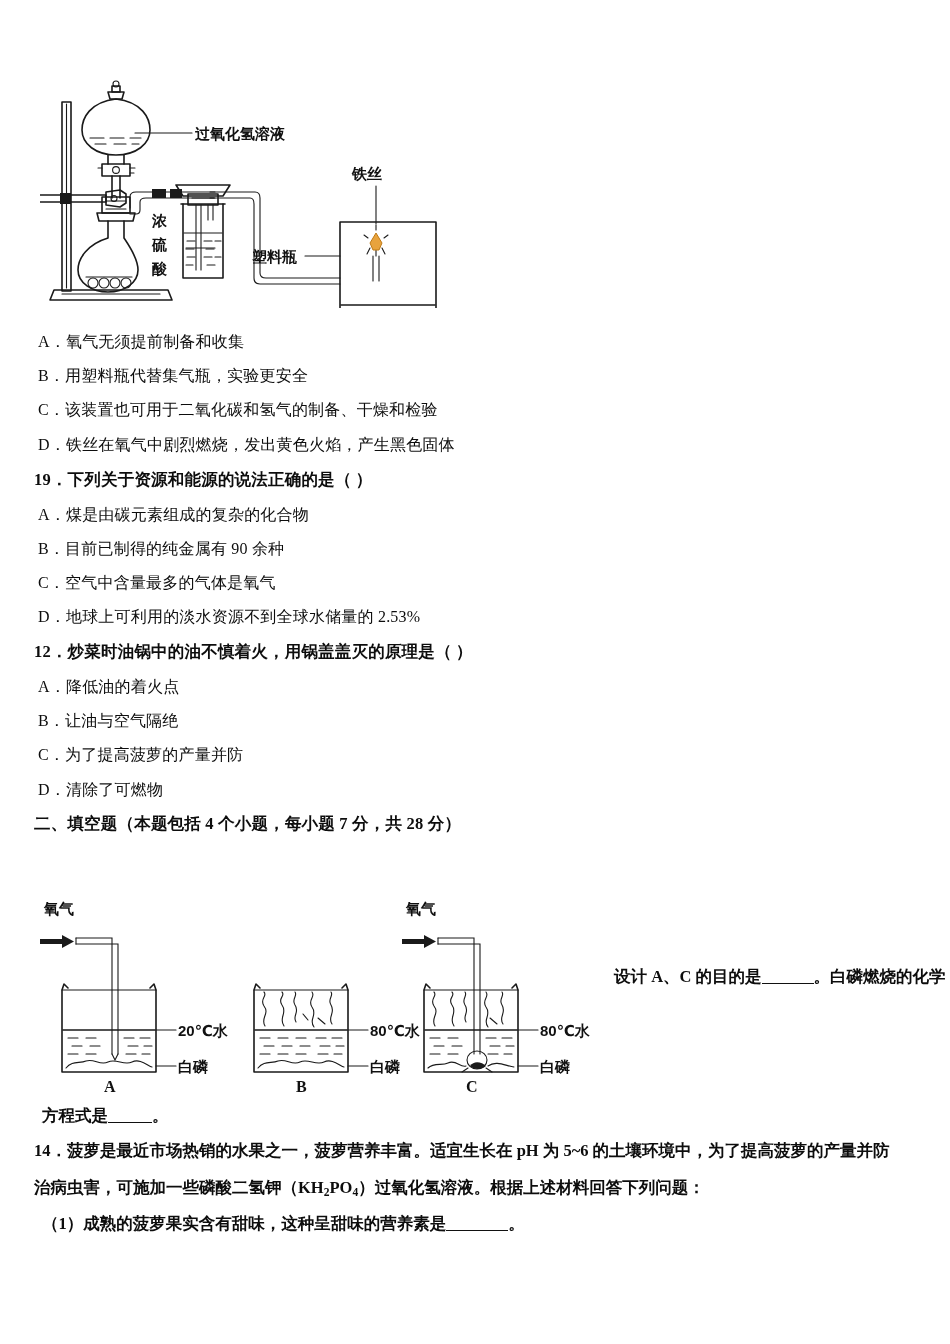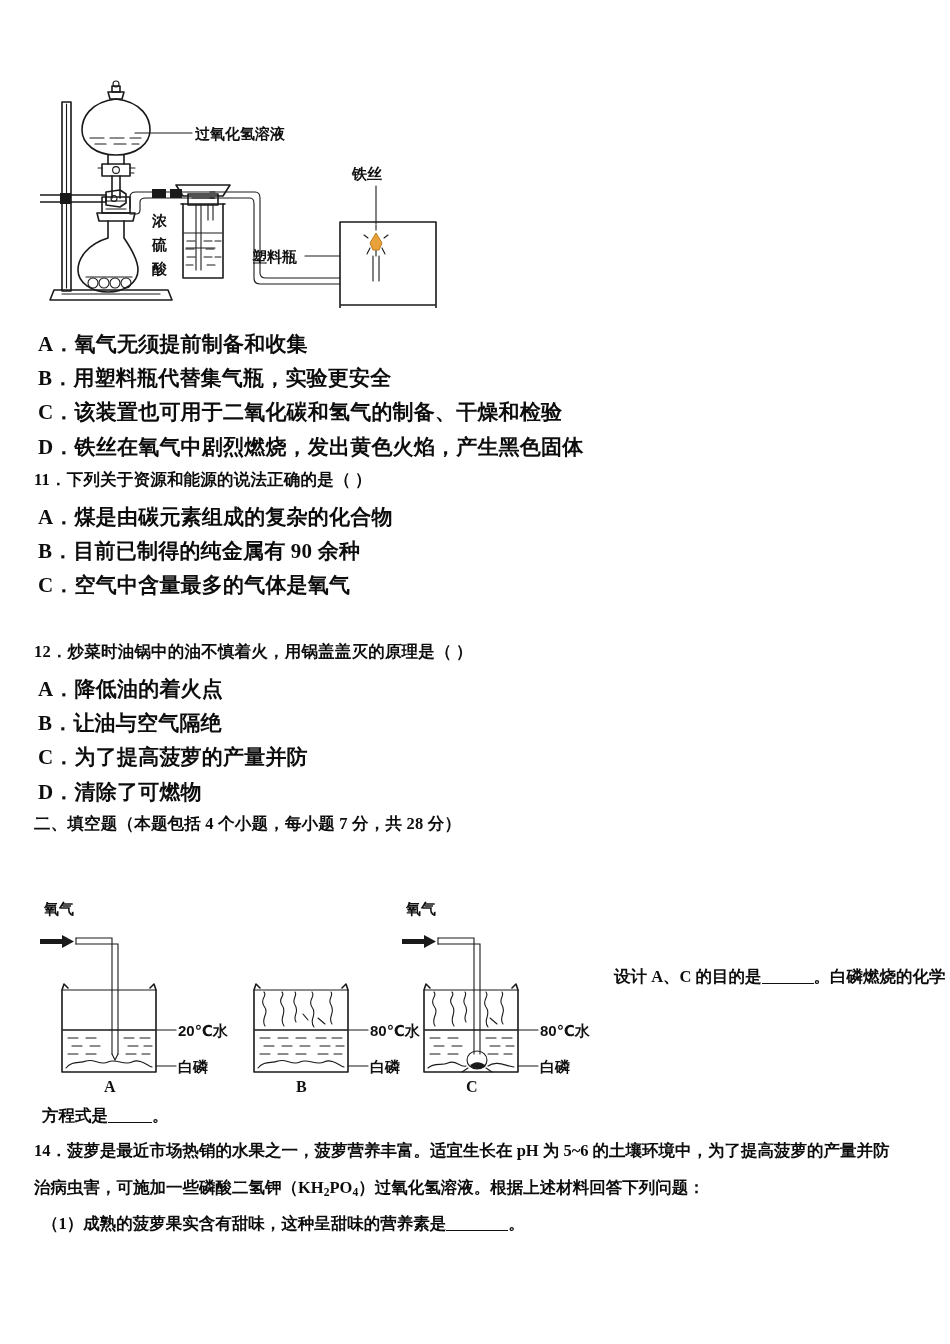--- a/index.html
+++ b/index.html
@@ -26,22 +26,22 @@
   
   .line {
     position: absolute;
     font-size: 16.5px;
     font-weight: bold;
     letter-spacing: 0.2px;
     white-space: nowrap;
     line-height: 1.1;
   }
   .opt {
-    font-size: 21px;
-    font-weight: bold;
+    font-size: 16px;
+    font-weight: normal;
   }
   .opt .lbl {
     display: inline-block;
     min-width: 25px;
   }
 
   .para {
     position: absolute;
     font-size: 16.5px;
     font-weight: bold;
@@ -257,29 +257,32 @@
   <div class="line opt" style="left:38px; top:367px;">
     <span class="lbl">B．</span><span>用塑料瓶代替集气瓶，实验更安全</span>
   </div>
   <div class="line opt" style="left:38px; top:401px;">
     <span class="lbl">C．</span><span>该装置也可用于二氧化碳和氢气的制备、干燥和检验</span>
   </div>
   <div class="line opt" style="left:38px; top:436px;">
     <span class="lbl">D．</span><span>铁丝在氧气中剧烈燃烧，发出黄色火焰，产生黑色固体</span>
   </div>
 
-  <div class="line" style="left:34px; top:471px;">11．下列关于资源和能源的说法正确的是（      ）</div>
+  <div class="line" style="left:34px; top:471px;">19．下列关于资源和能源的说法正确的是（      ）</div>
   <div class="line opt" style="left:38px; top:506px;">
     <span class="lbl">A．</span><span>煤是由碳元素组成的复杂的化合物</span>
   </div>
   <div class="line opt" style="left:38px; top:540px;">
     <span class="lbl">B．</span><span>目前已制得的纯金属有 90 余种</span>
   </div>
   <div class="line opt" style="left:38px; top:574px;">
     <span class="lbl">C．</span><span>空气中含量最多的气体是氧气</span>
+  </div>
+  <div class="line opt" style="left:38px; top:608px;">
+    <span class="lbl">D．</span><span>地球上可利用的淡水资源不到全球水储量的 2.53%</span>
   </div>
 
   <div class="line" style="left:34px; top:643px;">12．炒菜时油锅中的油不慎着火，用锅盖盖灭的原理是（      ）</div>
   <div class="line opt" style="left:38px; top:678px;">
     <span class="lbl">A．</span><span>降低油的着火点</span>
   </div>
   <div class="line opt" style="left:38px; top:712px;">
     <span class="lbl">B．</span><span>让油与空气隔绝</span>
   </div>
   <div class="line opt" style="left:38px; top:746px;">

